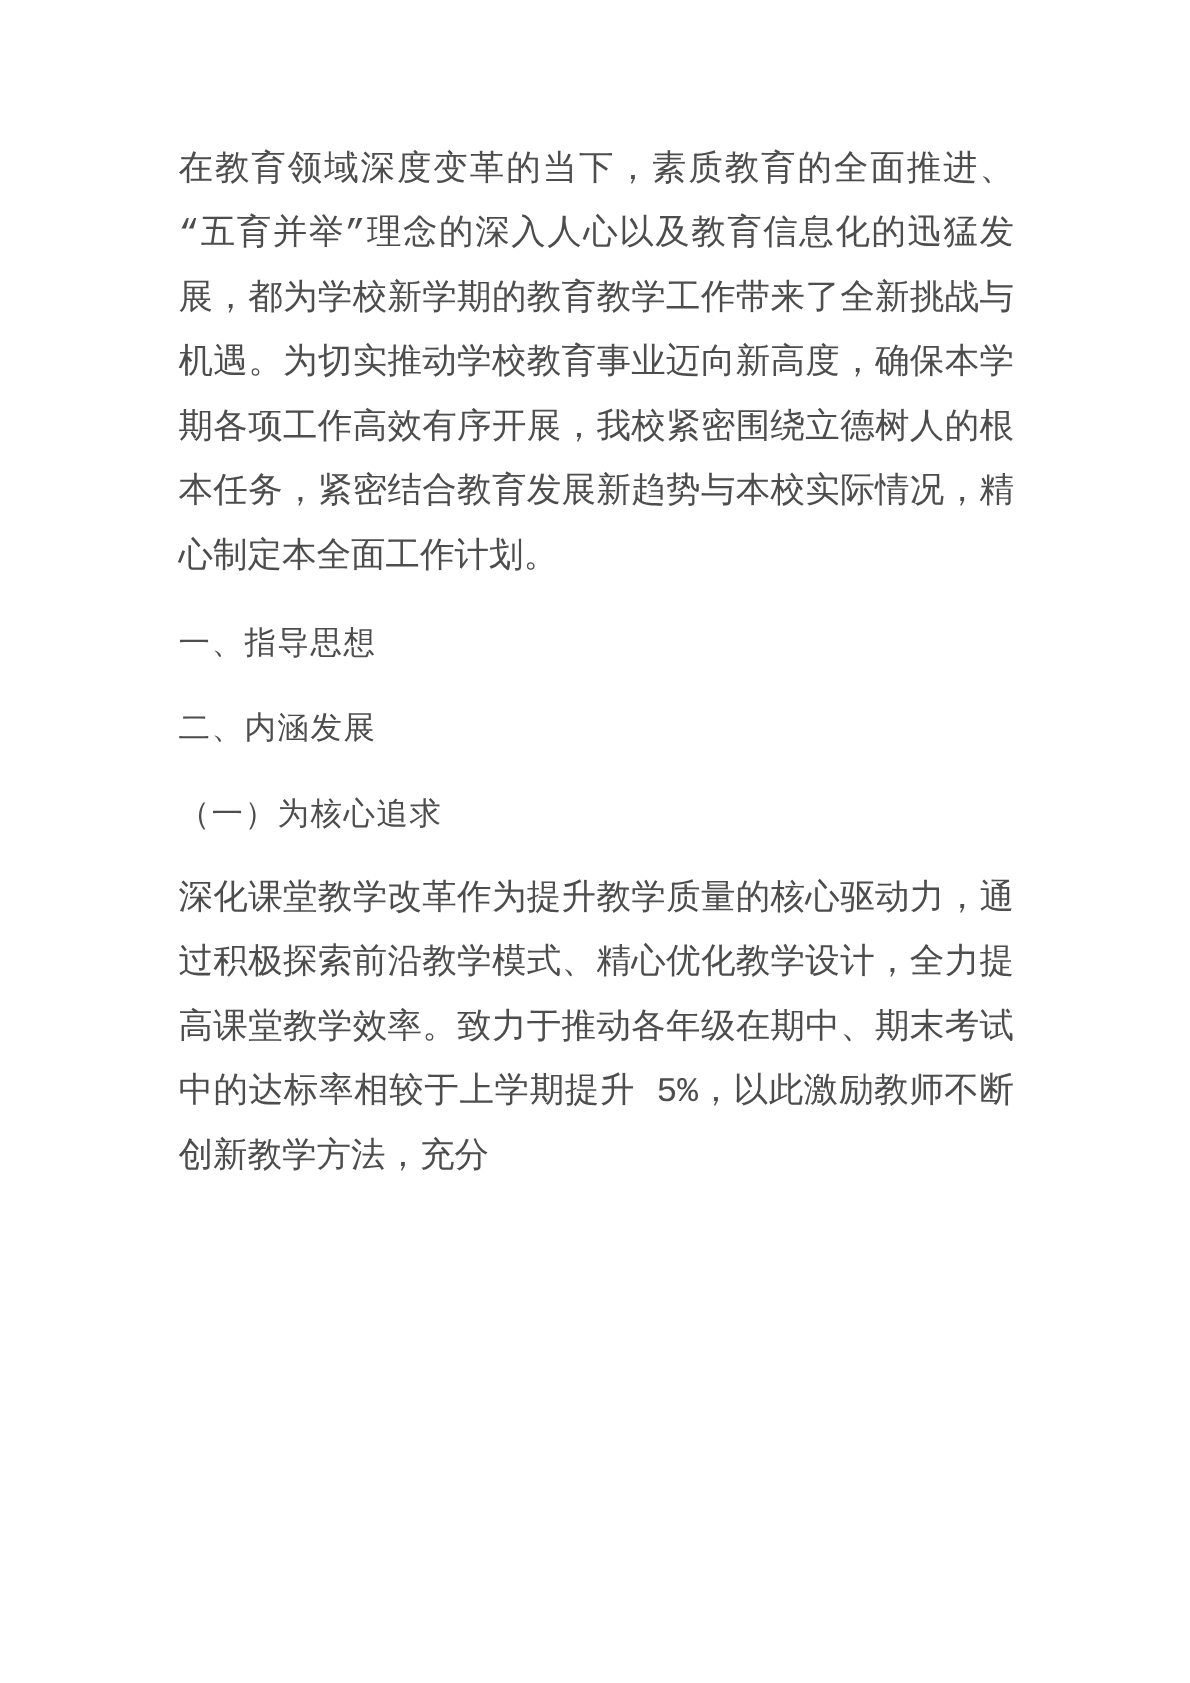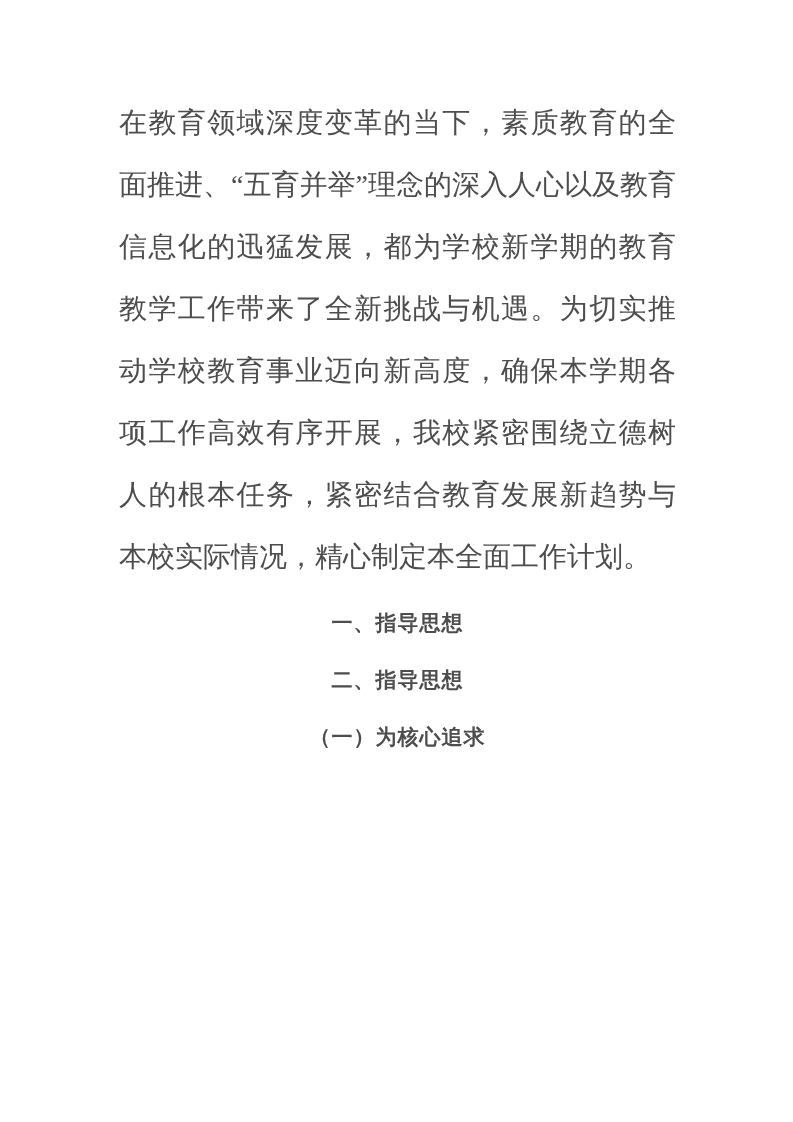--- a/index.html
+++ b/index.html
@@ -13,42 +13,44 @@
     height: 1122px;
     box-sizing: border-box;
     padding: 92px 117px 0 119px;
     background: #ffffff;
     overflow: hidden;
     font-family: "Liberation Serif", "DejaVu Serif", serif;
     color: #4d4d4d;
   }
   .para {
     margin: 0 0 14px 0;
-    font-size: 28px;
-    line-height: 62px;
+    font-size: 23px;
+    line-height: 43px;
     font-weight: normal;
     text-align: justify;
     text-justify: inter-character;
     word-break: break-all;
+    font-family: Liberation Mono, monospace;
   }
   .heading, .subheading {
     margin: 0 0 14px 0;
     font-size: 21px;
     line-height: 43px;
-    font-weight: bold;
-    text-align: center;
+    font-weight: normal;
+    text-align: left;
     letter-spacing: 1px;
   }
 </style>
 </head>
 <body>
 
 <div class="page">
   <p class="para">在教育领域深度变革的当下，素质教育的全面推进、“五育并举”理念的深入人心以及教育信息化的迅猛发展，都为学校新学期的教育教学工作带来了全新挑战与机遇。为切实推动学校教育事业迈向新高度，确保本学期各项工作高效有序开展，我校紧密围绕立德树人的根本任务，紧密结合教育发展新趋势与本校实际情况，精心制定本全面工作计划。</p>
 
   <h2 class="heading">一、指导思想</h2>
 
 
-  <h2 class="heading">二、指导思想</h2>
+  <h2 class="heading">二、内涵发展</h2>
 
   <h3 class="subheading">（一）为核心追求</h3>
 
+  <p class="para">深化课堂教学改革作为提升教学质量的核心驱动力，通过积极探索前沿教学模式、精心优化教学设计，全力提高课堂教学效率。致力于推动各年级在期中、期末考试中的达标率相较于上学期提升 5%，以此激励教师不断创新教学方法，充分</p>
 </div>
 
 </body></html>

